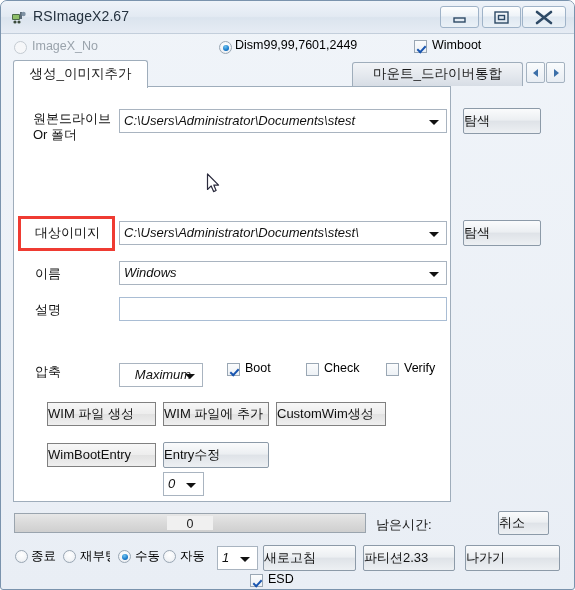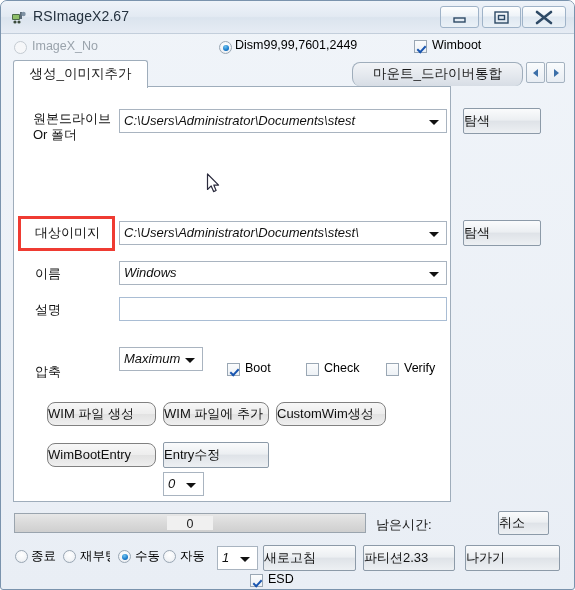--- a/index.html
+++ b/index.html
@@ -185,21 +185,21 @@
     font-size:13px;
     text-align:left;
     white-space:nowrap;
     overflow:hidden;
     color:#111;
     cursor:default;
   }
   .btn.flat {
     background: linear-gradient(to bottom,#f7f7f7 0%,#ededed 50%,#e2e2e2 52%,#efefef 100%);
     border:1px solid #808080;
-    border-radius:8px;
+    border-radius:0;
   }
   
   .highlight {
     position:absolute;
     box-sizing:border-box;
     border:3px solid #ef3b32;
     pointer-events:none;
     z-index:5;
   }
   
@@ -264,21 +264,21 @@
 
     <span class="radio-outer checked" style="left:218px; top:7px;"></span>
     <span class="rlabel" style="left:234px; top:4px; width:185px; overflow:hidden;">Dism99,99,7601,2449</span>
 
     <span class="chk-box checked" style="left:413px; top:6px;"></span>
     <span class="clabel" style="left:431px; top:4px;">Wimboot</span>
   </div>
 
   <div class="tabstrip">
     <div class="tab active" style="left:0px; width:135px;">생성_이미지추가</div>
-    <div class="tab" style="left:339px; width:171px;border-radius:8px;">마운트_드라이버통합</div>
+    <div class="tab" style="left:339px; width:171px;">마운트_드라이버통합</div>
     <div class="tab-nav left" style="left:513px;">
         <span class="arrow"></span>
       </div>
     <div class="tab-nav right" style="left:533px;">
         <span class="arrow"></span>
       </div>
   </div>
 
   <div class="panel">
 
@@ -299,21 +299,21 @@
     <span class="flabel" style="left:21px; top:178px;">이름</span>
     <div class="combo" style="left:105px; top:174px; width:328px;">
       <span>Windows</span>
       <span class="caret"></span>
     </div>
 
     <span class="flabel" style="left:21px; top:214px;">설명</span>
     <div class="textinput" style="left:105px; top:210px; width:328px;"></div>
 
     <span class="flabel" style="left:21px; top:276px;">압축</span>
-    <div class="combo" style="left:105px; top:260px; width:84px;">
+    <div class="combo" style="left:105px; top:276px; width:84px;text-align:center;">
       <span>Maximum</span>
       <span class="caret"></span>
     </div>
     <span class="chk-box checked" style="left:213px; top:276px;"></span>
     <span class="clabel" style="left:231px; top:274px;">Boot</span>
     <span class="chk-box" style="left:292px; top:276px;"></span>
     <span class="clabel" style="left:310px; top:274px;">Check</span>
     <span class="chk-box" style="left:372px; top:276px;"></span>
     <span class="clabel" style="left:390px; top:274px;">Verify</span>
 

